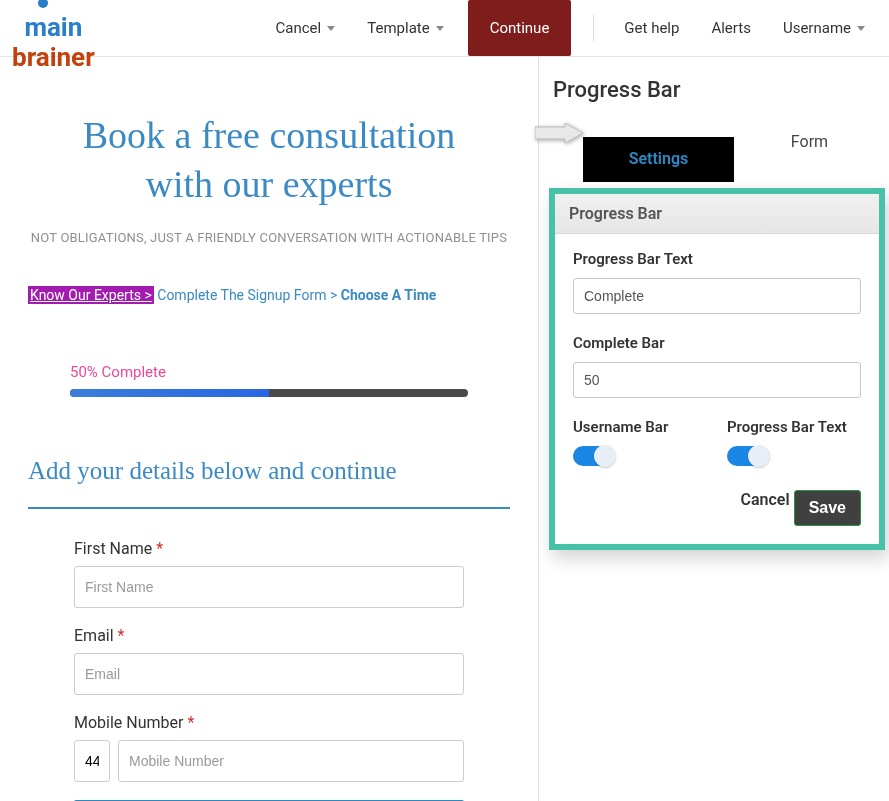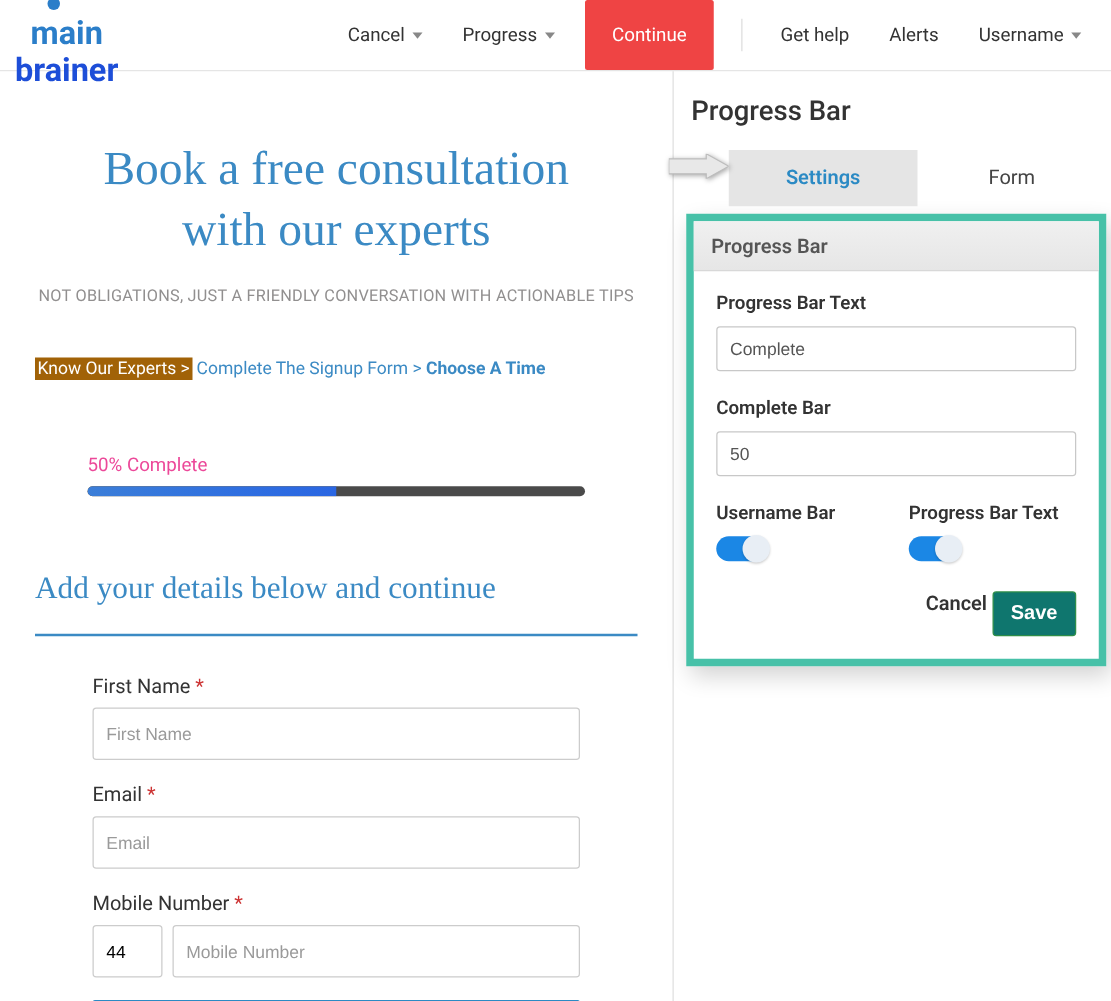--- a/index.html
+++ b/index.html
@@ -6,95 +6,95 @@
   body { font-family: -apple-system, BlinkMacSystemFont, "Segoe UI", Roboto, Arial, sans-serif; font-size: 14px; color: #333; background: #fff; width: 889px; }
   
   .topbar { display: flex; align-items: center; height: 57px; border-bottom: 1px solid #e5e5e5; padding: 0 8px; }
   .logo { display: flex; align-items: center; font-weight: 700; font-size: 26px; padding-left: 4px; flex-direction: column; }
   .logo-dots { width: 28px; height: 28px; margin-right: 6px; position: relative; }
   .dot { position: absolute; border-radius: 50%; background: #2b7ec9; }
   .dot.d1 { width: 10px; height: 10px; left: 2px; top: 14px; }
   .dot.d2 { width: 7px; height: 7px; left: 12px; top: 6px; background:#6db1e3; }
   .dot.d3 { width: 5px; height: 5px; left: 20px; top: 0; background:#2b7ec9; }
   .logo .pt1 { color:#2b7ec9; }
-  .logo .pt2 { color:#1d4ed8; }
+  .logo .pt2 { color:#c2410c; }
   .nav-center { display:flex; align-items:center; margin-left:auto; gap:0; }
   .nav-btn { display:flex; align-items:center; padding:0 16px; height:46px; color:#333; cursor:pointer; font-size:15px; }
-  .nav-btn.continue { background:#ef4444; color:#fff; border-radius:2px; margin:0 8px; padding:0 22px; height:56px; }
+  .nav-btn.continue { background:#7f1d1d; color:#fff; border-radius:2px; margin:0 8px; padding:0 22px; height:56px; }
   .caret { display:inline-block; margin-left:6px; width:0; height:0; border-left:4px solid transparent; border-right:4px solid transparent; border-top:5px solid #888; }
   .nav-divider { width:1px; height:26px; background:#ddd; margin:0 14px; }
   .nav-right { display:flex; align-items:center; margin-left:0; }
   
   .body-wrap { display:flex; }
   .left-pane { width: 538px; padding: 30px 28px 40px 28px; }
   .right-pane { flex:1; border-left:1px solid #e0e0e0; padding: 10px 4px 0 10px; }
   
   .hero-title { font-family: Georgia, 'Times New Roman', serif; color:#3b8ac4; font-size:38px; font-weight:400; text-align:center; line-height:1.3; margin:24px 0 20px; }
   .hero-sub { text-align:center; color:#918f8f; font-size:13px; letter-spacing:0.2px; margin-bottom:42px; }
   .breadcrumb { font-size:14px; margin-bottom:60px; }
-  .bc1 { background:#a16207; color:#fff; padding:1px 2px; }
+  .bc1 { background:#a21caf; color:#fff; padding:1px 2px;text-decoration:underline; }
   .bc-sep { color:#3b8ac4; }
   .bc2 { color:#3b8ac4; }
   .bc3 { color:#3b8ac4; font-weight:700; }
   .progress-area { margin: 0 42px 60px; }
   .progress-label { color:#ec4899; font-size:15px; margin-bottom:8px; }
   .progress-track { height:8px; border-radius:4px; background:#4a4a4a; overflow:hidden; }
   .progress-fill { height:100%; width:50%; background: linear-gradient(90deg,#3b7ed8 0%, #2f6fe0 60%, #2a66e2 100%); border-radius:4px 0 0 4px; }
   .section-title { font-family: Georgia, serif; color:#3b8ac4; font-size:25px; font-weight:400; text-align:left; padding-bottom:22px; border-bottom:2px solid #3b8ac4; margin:0 0 30px; }
   .form-wrap { margin: 0 46px; }
   .field { margin-bottom:18px; }
   .field-label { font-size:16px; color:#333; margin-bottom:8px; display:block; }
   .req { color:#c33; }
   .field-input { width:100%; height:42px; border:1px solid #ccc; border-radius:3px; padding:0 10px; font-size:14px; color:#555; }
   .field-input::placeholder { color:#9a9a9a; }
   .phone-row { display:flex; gap:8px; }
-  .cc-input { width:56px; height:42px; border:1px solid #ccc; border-radius:3px; padding:0 10px; font-size:14px; text-align:left; }
+  .cc-input { width:36px; height:42px; border:1px solid #ccc; border-radius:3px; padding:0 10px; font-size:14px; text-align:left; }
   .submit-btn { width:100%; height:42px; background:#2b8ac4; color:#fff; border:none; font-size:16px; font-weight:600; border-radius:2px; cursor:pointer; }
   
   .side-heading { font-size:22px; font-weight:500; color:#333; margin:10px 0 18px 4px; }
   .arrow-wrap { position:relative; }
   .arrow { position:absolute; left:-14px; top:3px; width:48px; height:20px; filter: drop-shadow(1px 1px 2px rgba(0,0,0,.35)); }
   .tabs { display:flex; margin-left:34px; }
   .tab { flex:1; text-align:center; padding:12px 0 14px; font-size:16px; color:#333; cursor:pointer; }
-  .tab.active { background:#e5e5e5; color:#2b8ac4; font-weight:600; }
+  .tab.active { background:#000000; color:#2b8ac4; font-weight:600;margin-top:17px; }
   .tab.inactive { color:#444; }
   .settings-panel-outer { border:6px solid #47c1a8; margin:6px 0 0 0; box-shadow: 4px 8px 18px rgba(0,0,0,.18); background:#fff; }
   .panel-header { background: linear-gradient(#f0f0f0,#e6e6e6); border-bottom:1px solid #d8d8d8; padding:10px 14px; font-weight:600; color:#555; font-size:16px; }
   .panel-body { padding:16px 18px 18px; }
   .pfield-label { font-size:15px; font-weight:600; color:#333; margin-bottom:10px; }
   .pfield { margin-bottom:20px; }
   .pfield-input { width:100%; height:36px; border:1px solid #c8c8c8; border-radius:3px; padding:0 10px; font-size:14px; color:#555; }
   .toggle-row { display:flex; gap:20px; margin-bottom:24px; }
   .toggle-col { flex:1; }
   .toggle { width:40px; height:20px; border-radius:12px; background:#1b87e5; position:relative; margin-top:8px; }
   .toggle-knob { width:22px; height:22px; background:#e8eef5; border-radius:50%; position:absolute; right:-3px; top:-1px; box-shadow:0 1px 2px rgba(0,0,0,.2); }
   .panel-actions { display:flex; justify-content:flex-end; align-items:flex-start; gap:4px; }
   .btn-cancel { font-size:16px; font-weight:600; color:#333; cursor:pointer; }
-  .btn-save { background:#0f766e; color:#fff; border:1px solid #2f8e48; border-radius:3px; padding:8px 14px; font-size:16px; font-weight:600; cursor:pointer; }
+  .btn-save { background:#404040; color:#fff; border:1px solid #2f8e48; border-radius:3px; padding:8px 14px; font-size:16px; font-weight:600; cursor:pointer; }
 </style>
 </head>
 <body>
 
 <div class="topbar">
   <div class="logo">
     <span class="logo-dots">
       <span class="dot d1"></span>
         <span class="dot d2"></span>
         <span class="dot d3"></span>
     </span>
     <span class="pt1">main</span>
       <span class="pt2">brainer</span>
   </div>
   <div class="nav-center">
     <div class="nav-btn">
       <span>Cancel</span>
       <span class="caret"></span>
     </div>
     <div class="nav-btn">
-      <span>Progress</span>
+      <span>Template</span>
       <span class="caret"></span>
     </div>
     <div class="nav-btn continue">
       <span>Continue</span>
     </div>
     <span class="nav-divider"></span>
   </div>
   <div class="nav-right">
     <div class="nav-btn">
       <span>Get help</span>

